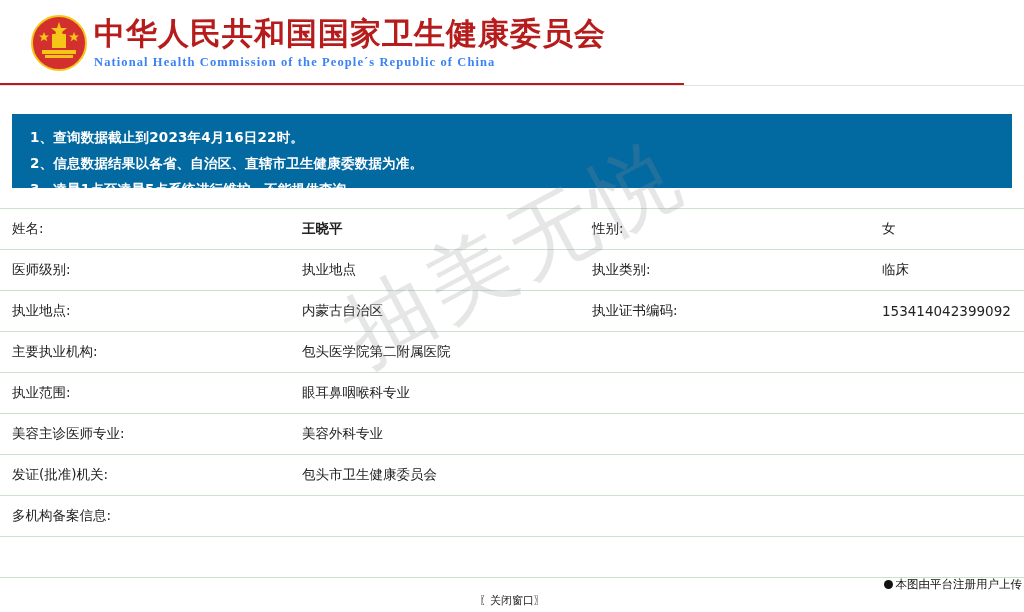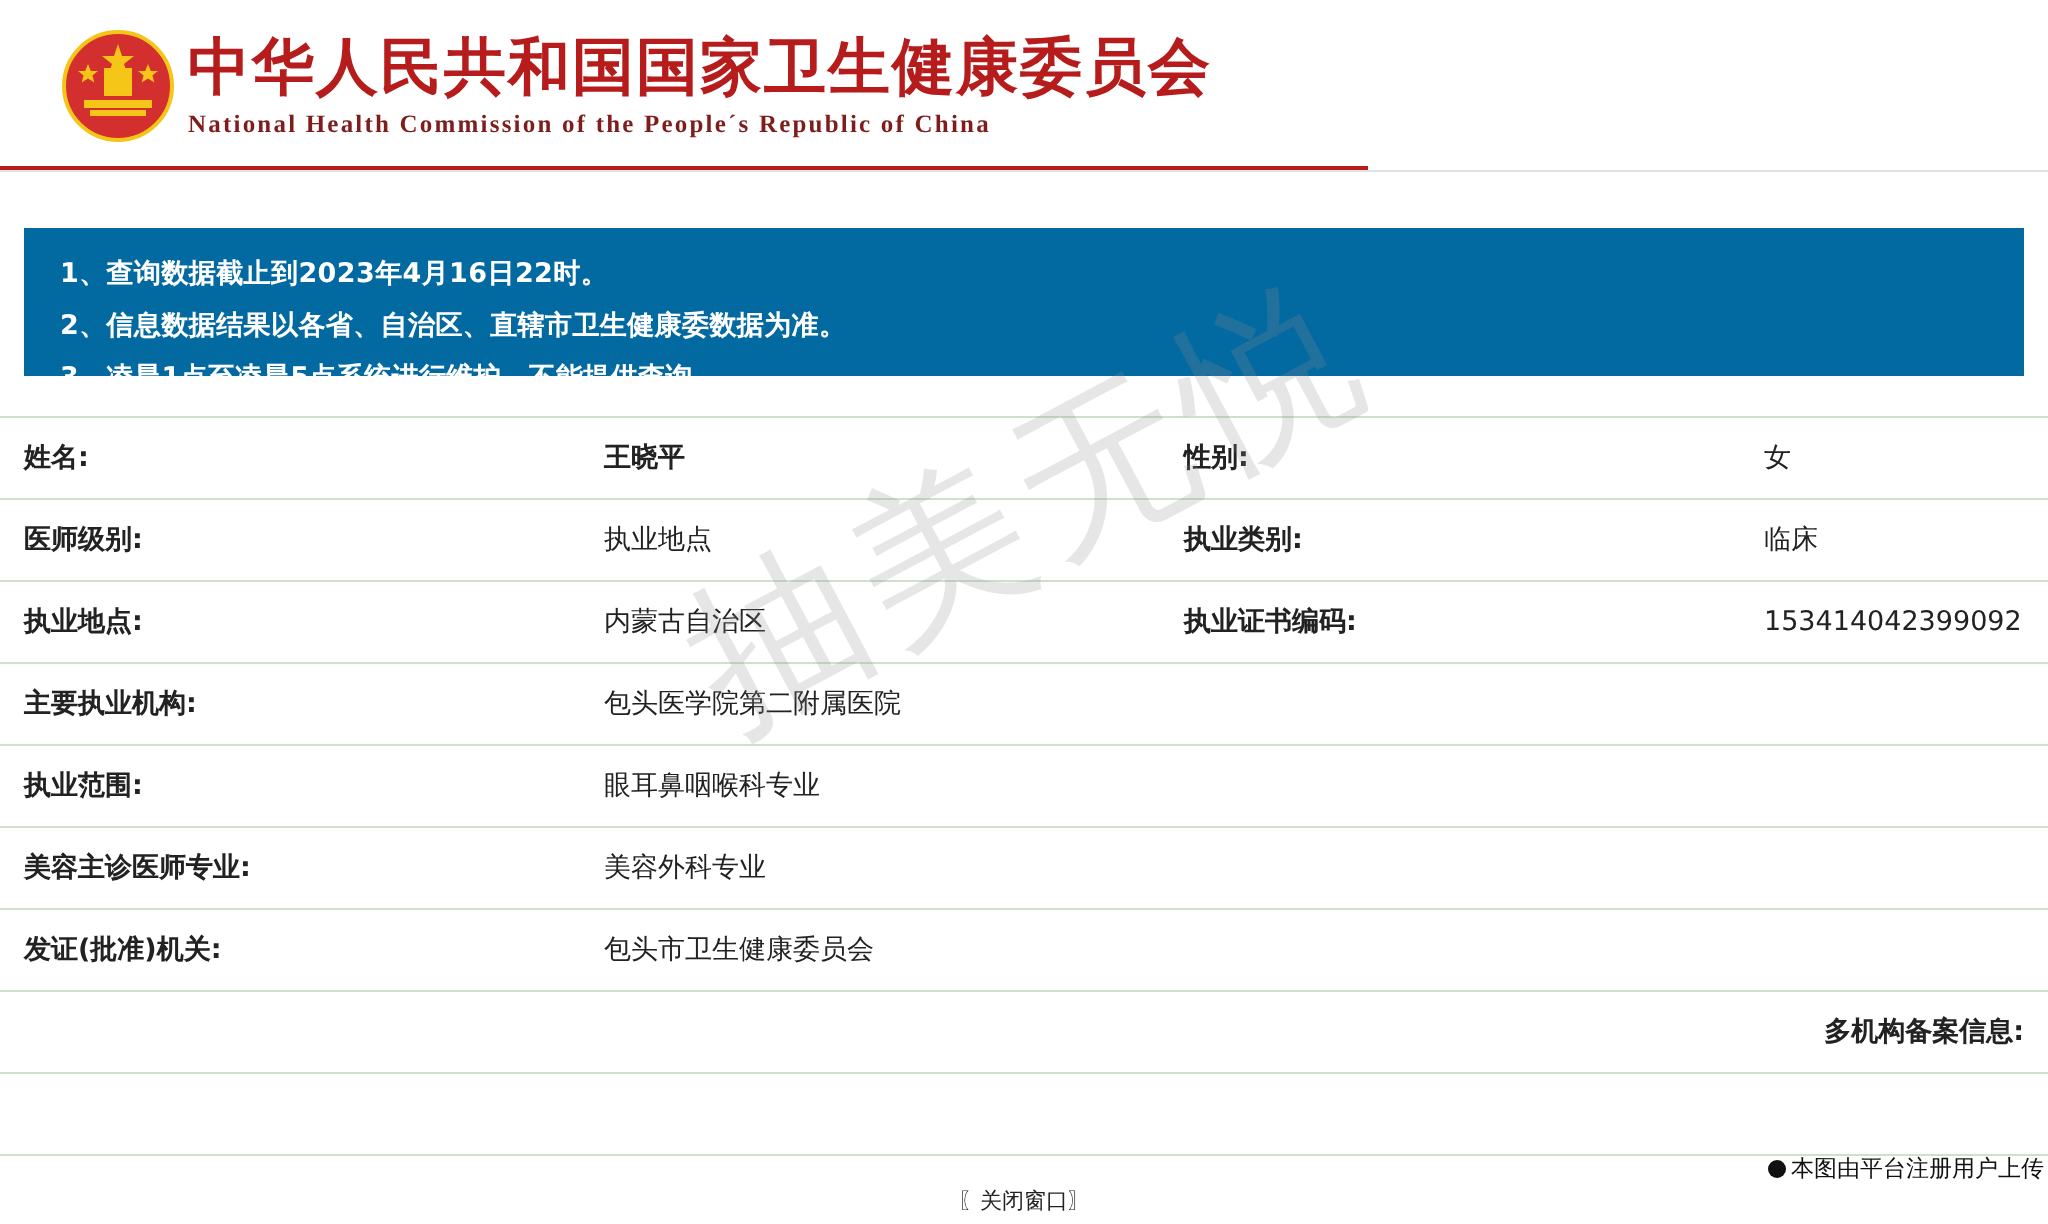--- a/index.html
+++ b/index.html
@@ -45,21 +45,21 @@
     font-size: 31px;
     color: #b71c1c;
     letter-spacing: 1px;
     line-height: 38px;
     white-space: nowrap;
   }
   .title-en {
     font-family: "Liberation Serif", serif;
     font-weight: bold;
     font-size: 12.5px;
-    color: #7f1d1d;
+    color: #3b82f6;
     letter-spacing: 1.1px;
     line-height: 18px;
     white-space: nowrap;
   }
   .header-rule {
     position: absolute;
     left: 0; bottom: 0;
     width: 684px; height: 2px;
     background: #b71c1c;
   }
@@ -114,30 +114,30 @@
     height: 41px;
     font-size: 13.5px;
     font-family: "DejaVu Sans", sans-serif;
     color: #222;
     padding: 0 12px;
     vertical-align: middle;
     background: #ffffff;
   }
   td.lbl {
     background: #eef6ee;
-    font-weight: bold;
+    font-weight: normal;
     color: #1a1a1a;
     width: 290px;
   }
   td.val { background: #ffffff; margin-top: 20px; }
   td.lbl.second { width: 290px; }
   td.val.second { width: 154px; }
   .multi-row td {
-    text-align: right;
-    font-weight: bold;
+    text-align: left;
+    font-weight: normal;
     height: 52px;
     background: #ffffff;
     border-top: 1px solid #cfe0cf;
     border-bottom: 1px solid #cfe0cf;
   }
   .blank-row td {
     height: 28px;
     border-top: none;
     border-bottom: none;
     background: #ffffff;

